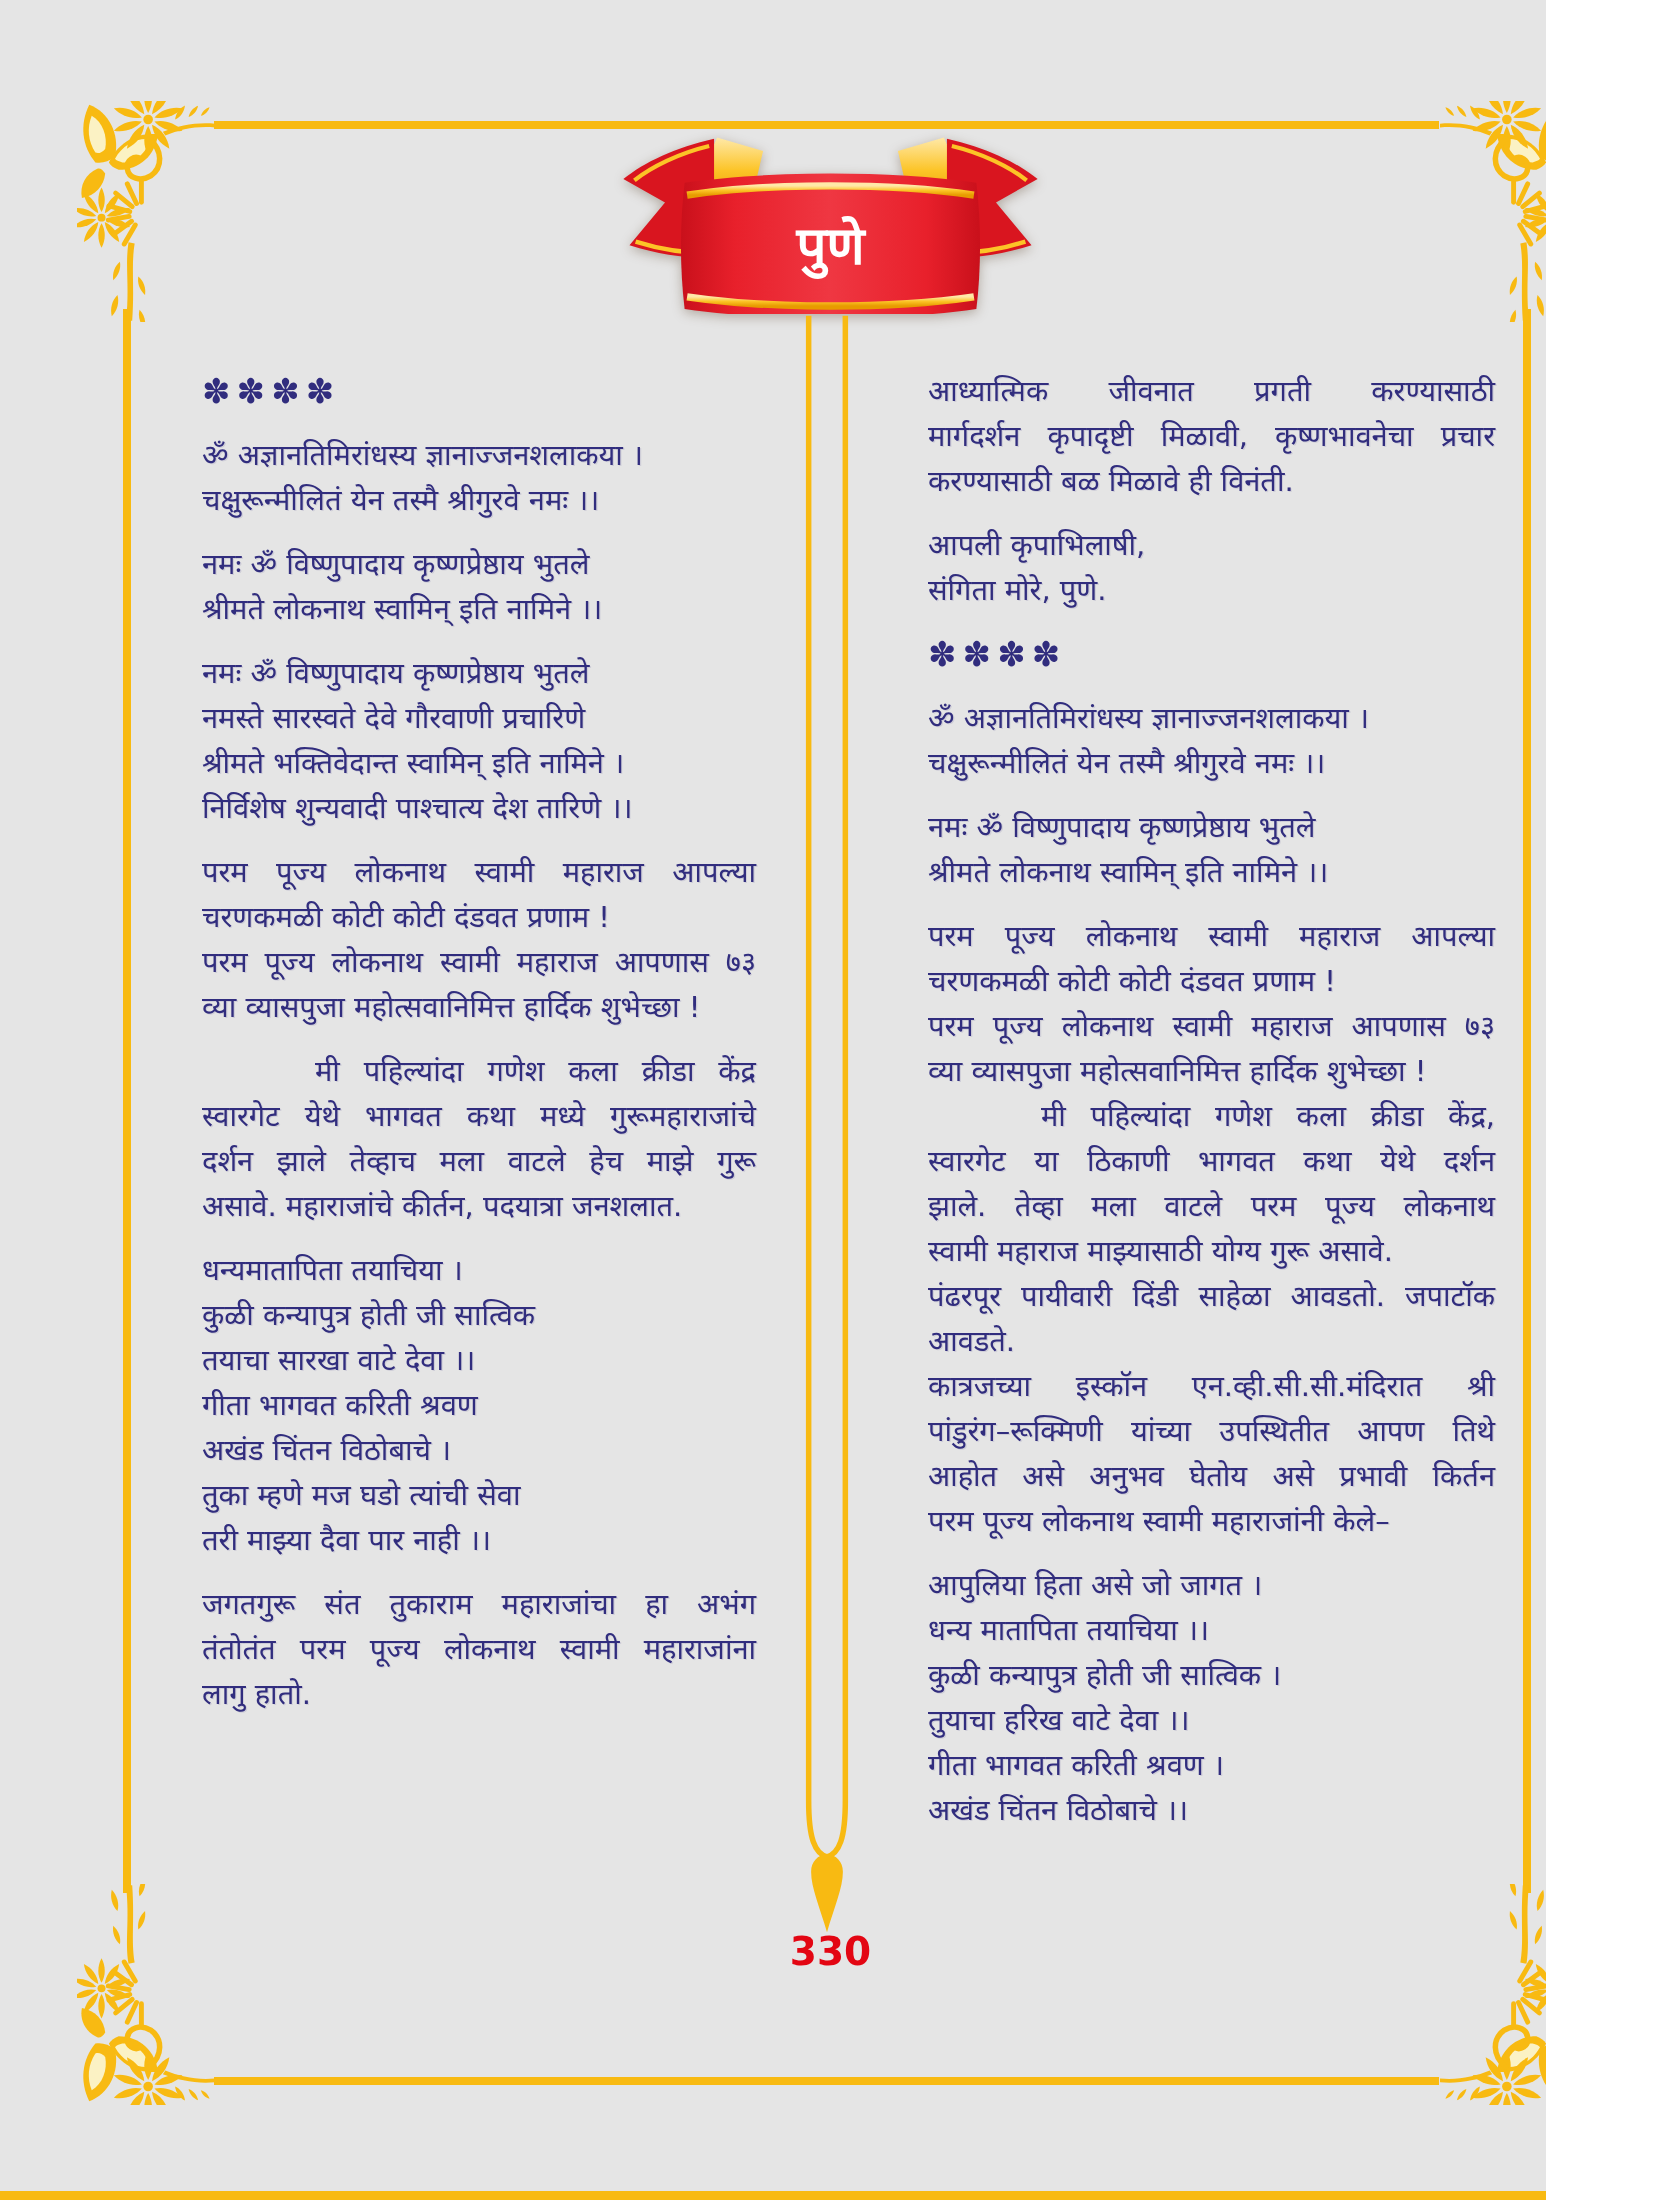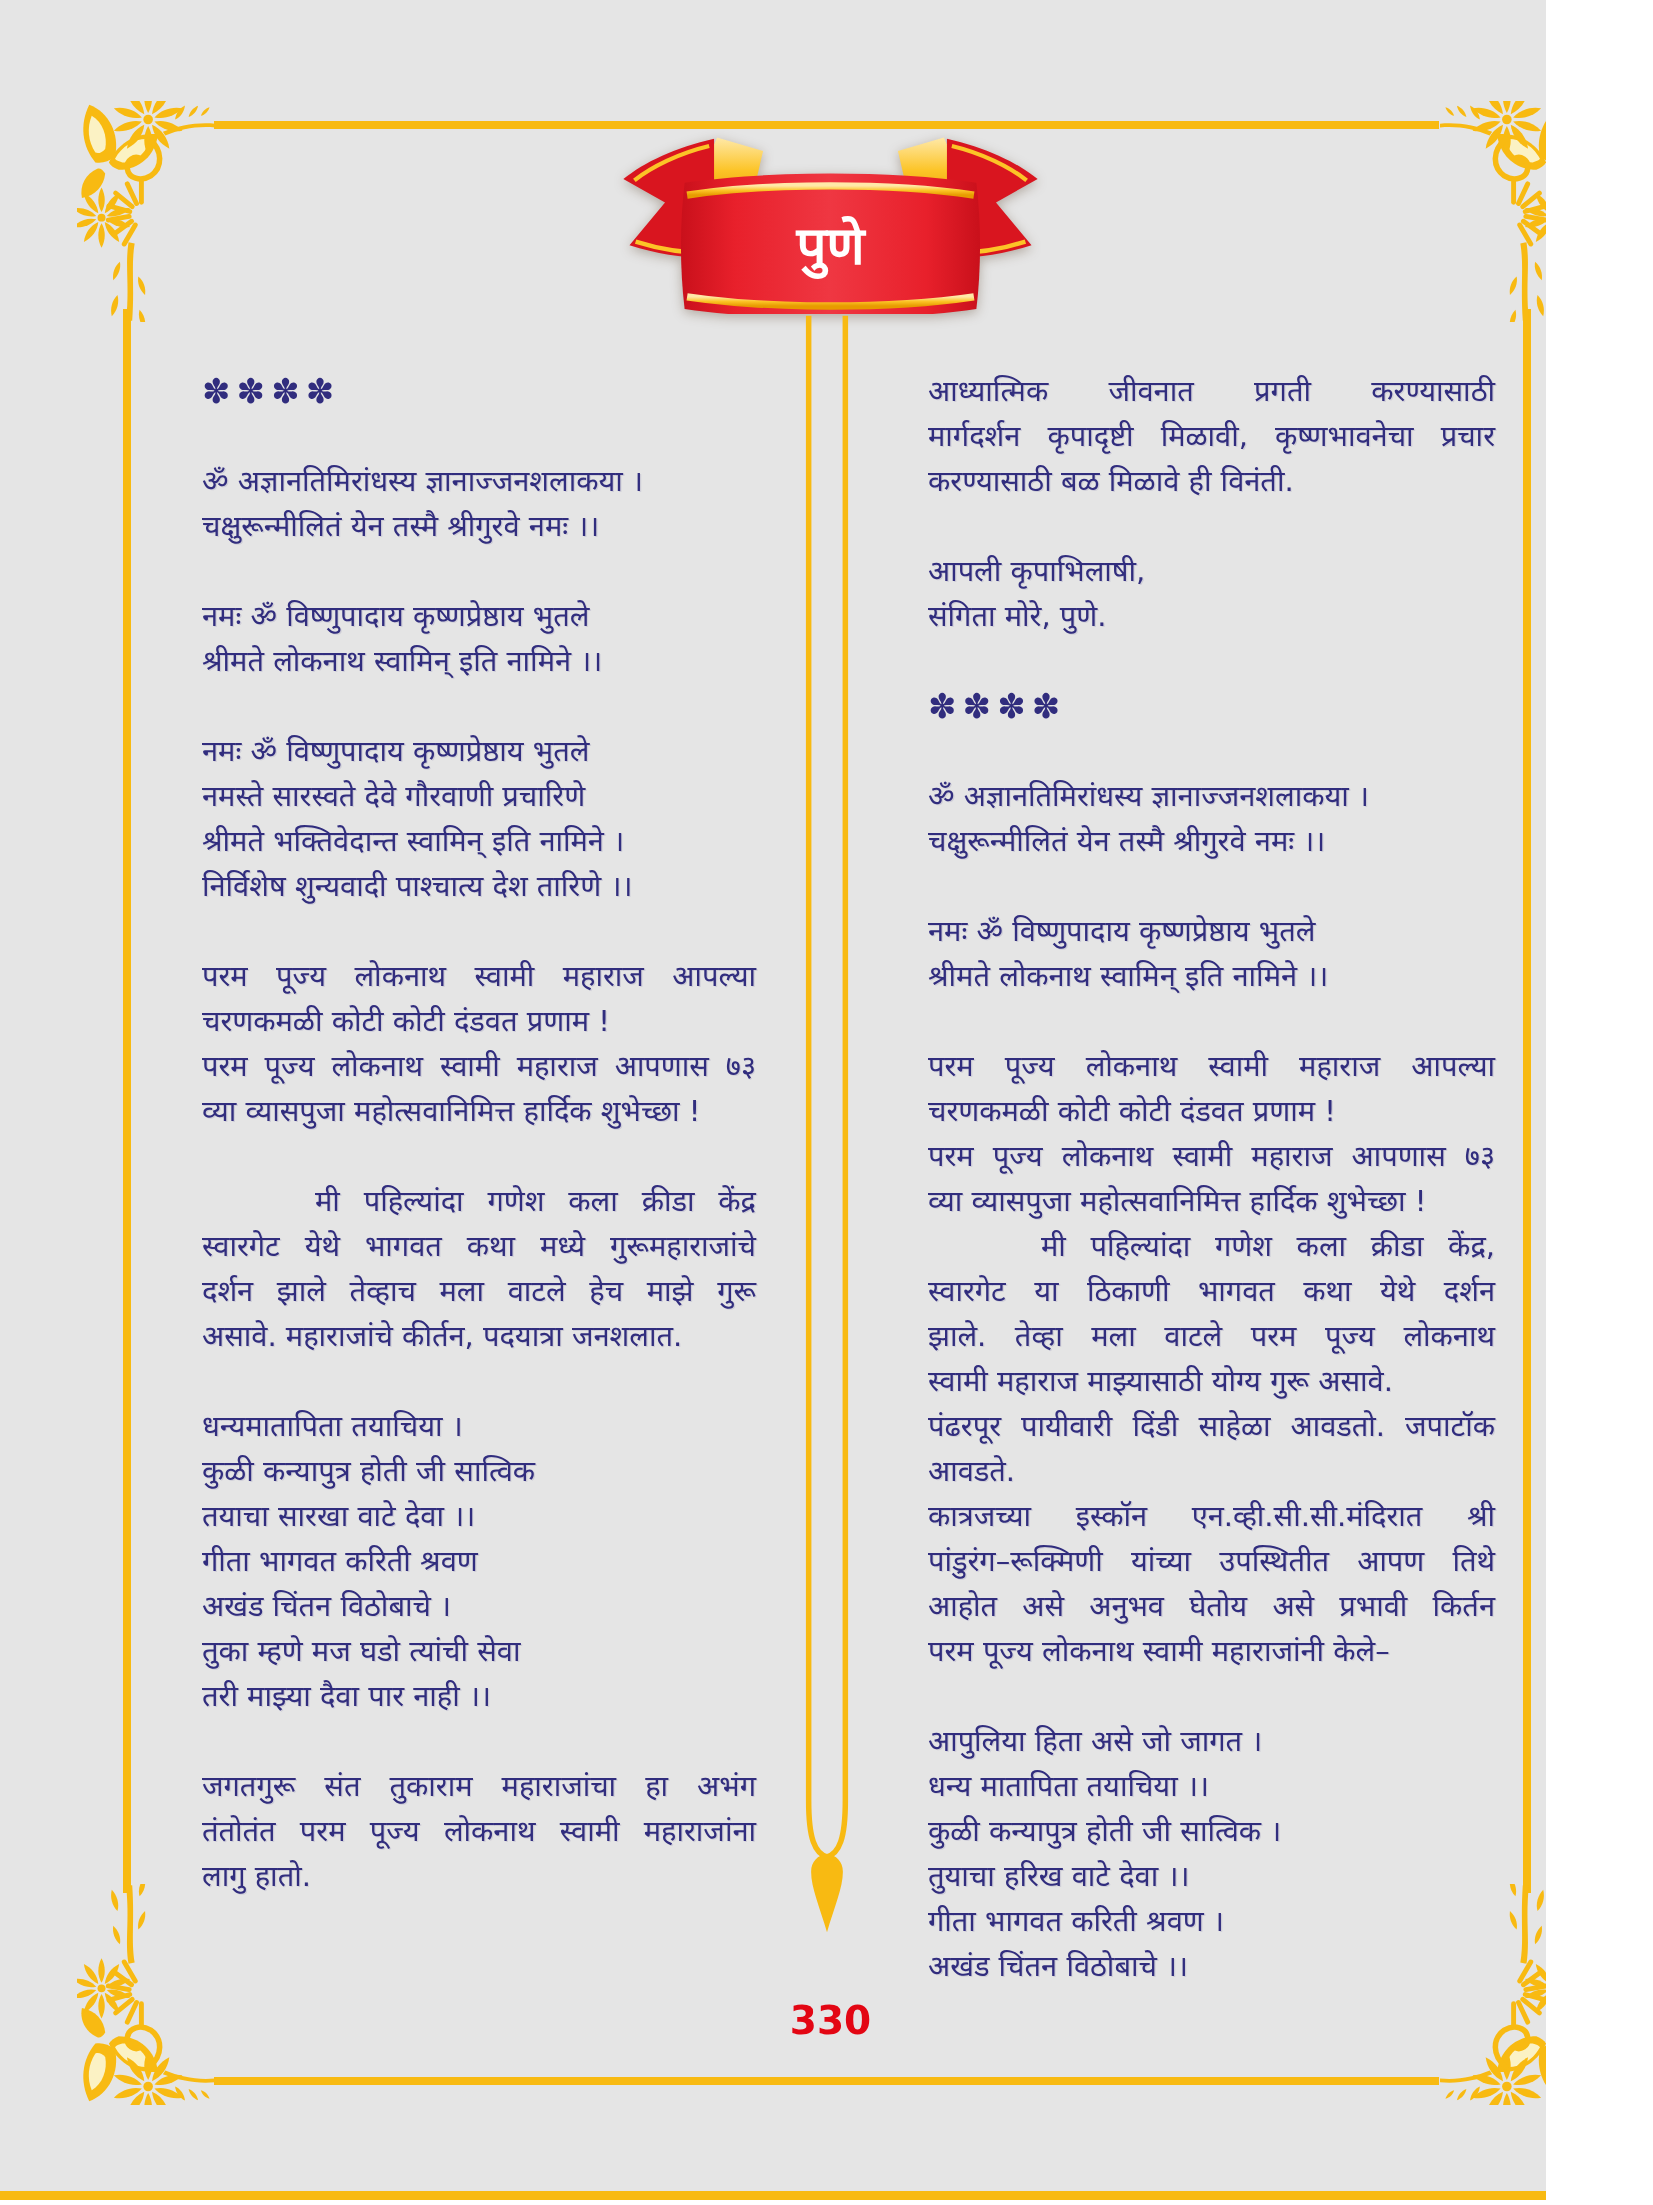--- a/index.html
+++ b/index.html
@@ -31,24 +31,24 @@
   
   .divider{position:absolute; left:805px; top:314px; width:44px; height:1626px;}
   
   .col{position:absolute; top:369px;}
   .col-left{left:202px; width:554px;}
   .col-right{left:928px; width:567px;}
   .line{font-size:29px; line-height:45px; text-shadow:1.2px 1.2px 0 rgba(49,45,125,.12);}
   .line.spread{text-align:justify; text-align-last:justify;}
   .line.indent{text-indent:113px;}
   .line.stars{font-size:34px; letter-spacing:6.1px; font-weight:bold; text-shadow:none;}
-  .block.mt{margin-top:45px;}
+  .block.mt{margin-top:19px;}
   
   .page-number{
-    position:absolute; left:769px; top:1998px; width:123px;
+    position:absolute; left:769px; top:1929px; width:123px;
     text-align:center; font-size:39px; font-weight:bold; color:#E30613;
   }
   .defs-holder{position:absolute; width:0; height:0; overflow:hidden;}
 </style>
 </head>
 <body>
 
 <div class="page">
 
   <svg class="defs-holder" aria-hidden="true">

